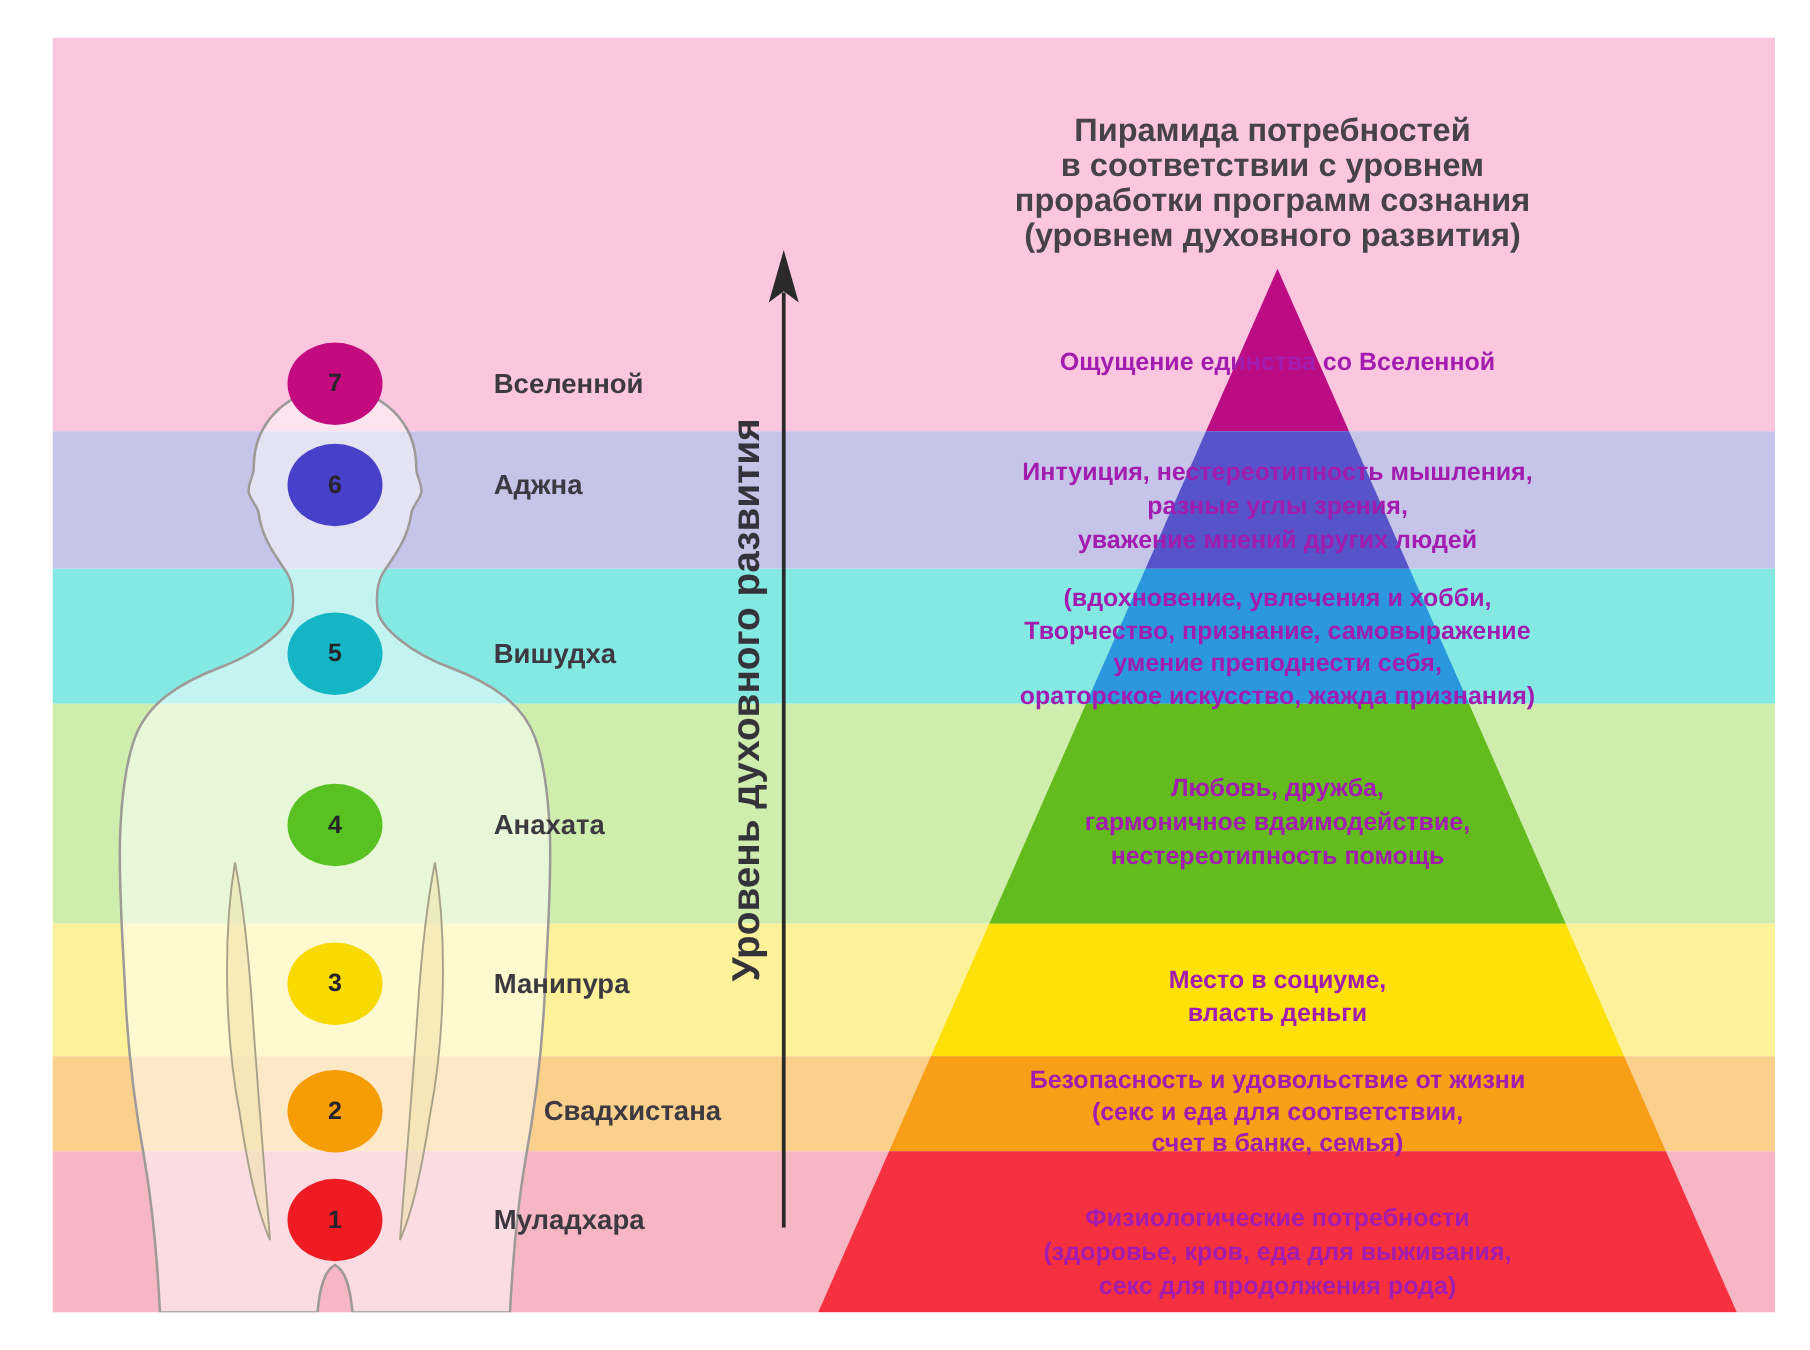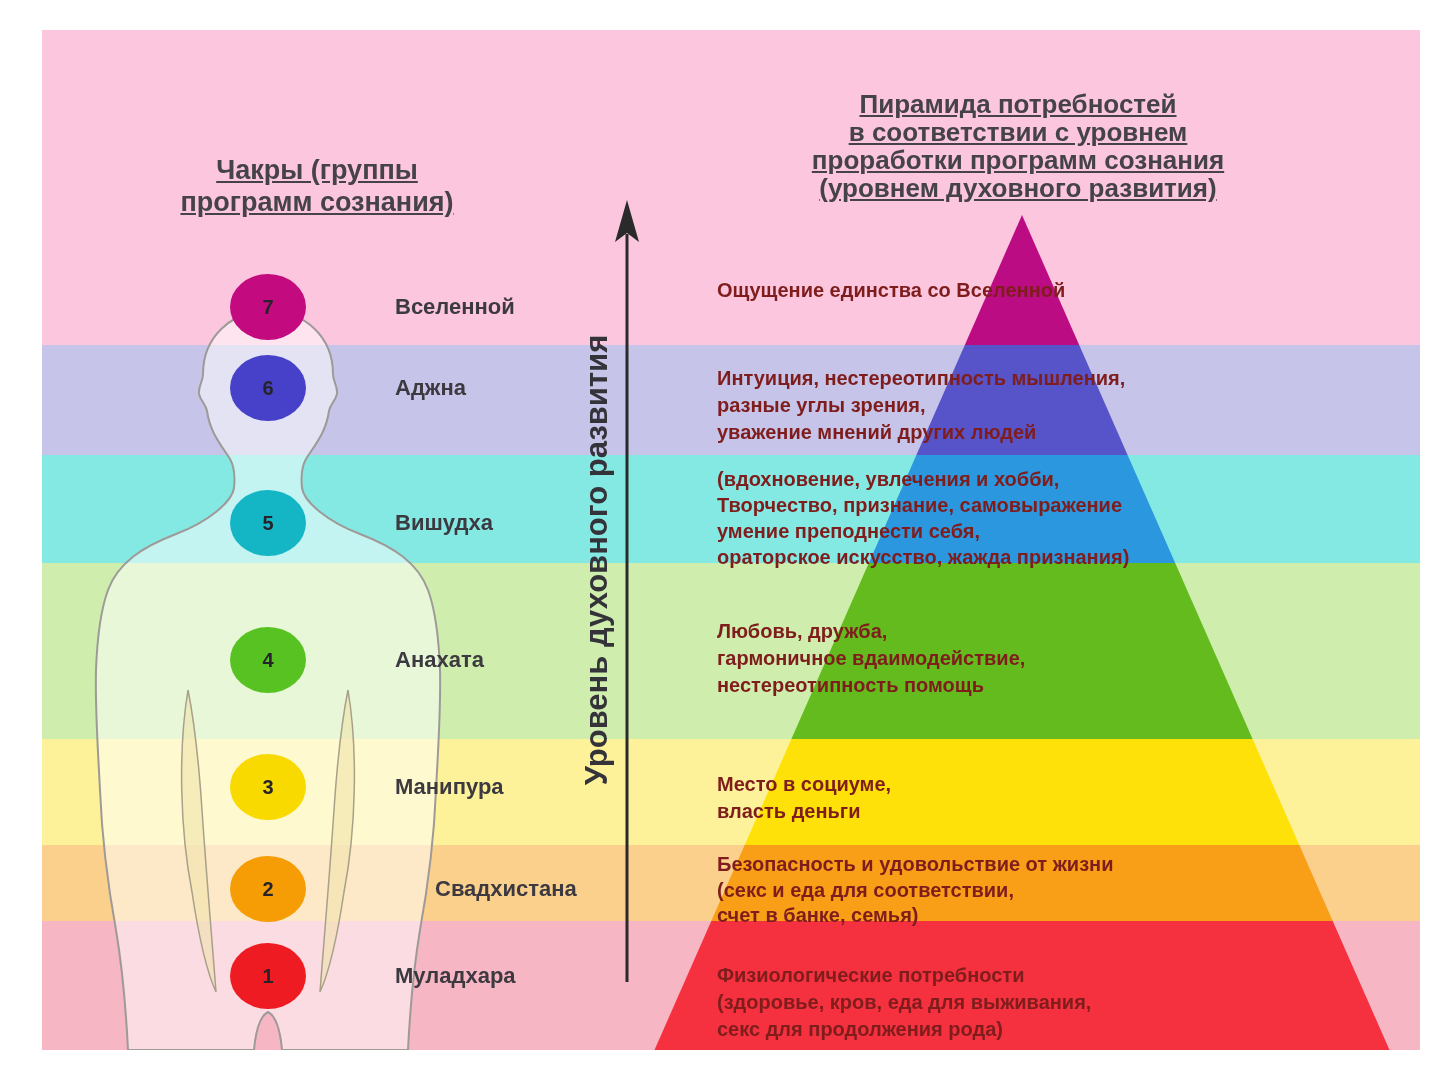--- a/index.html
+++ b/index.html
@@ -15,35 +15,35 @@
   .band{position:absolute;left:0;width:100%;}
   .band.b1{top:0;height:315px;}
   .band.b2{top:315px;height:110px;}
   .band.b3{top:425px;height:108px;}
   .band.b4{top:533px;height:176px;}
   .band.b5{top:709px;height:106px;}
   .band.b6{top:815px;height:76px;}
   .band.b7{top:891px;height:129px;}
   svg{position:absolute;left:0;top:0;}
   .title{
-    position:absolute;text-align:center;font-weight:bold;color:#45424a;text-decoration:underline;
+    position:absolute;text-align:center;font-weight:bold;color:#45424a;
   }
   .title-left{left:75px;top:124px;width:400px;font-size:27px;line-height:32px;}
   .title-right{left:676px;top:60px;width:600px;font-size:26px;line-height:28px;}
   .chakra-circle{
     position:absolute;left:188px;width:76px;height:66px;border-radius:50%;
     text-align:center;line-height:66px;font-size:20px;font-weight:bold;color:#26242a;
   }
   .chakra-label{
     position:absolute;left:353px;width:240px;height:28px;
     font-size:22px;font-weight:bold;color:#3c3a40;line-height:28px;
   }
   .level-text{
-    position:absolute;left:675px;width:610px;text-align:left;
-    font-weight:bold;color:#7f1d1d;font-size:20px;
+    position:absolute;left:675px;width:610px;text-align:center;
+    font-weight:bold;color:#a21caf;font-size:20px;
   }
   .level-text div{line-height:27px;}
   .lt3 div{line-height:26px;}
   .lt6 div{line-height:25.5px;}
   .axis-label{
     position:absolute;left:225px;top:510px;width:660px;height:40px;
     transform:rotate(-90deg);text-align:center;
     font-size:31px;font-weight:bold;color:#35333a;line-height:40px;
   }
 </style>
@@ -101,24 +101,20 @@
     <polygon points="702.7,815 1257.3,815 1290.7,891 669.3,891" fill="#f89e17"></polygon>
     <polygon points="669.3,891 1290.7,891 1347.5,1020 612.5,1020" fill="#f5303f"></polygon>
   </svg>
 
   <svg width="34" height="790" viewBox="0 0 34 790" style="left:568px;top:170px;">
     <line x1="17" y1="34" x2="17" y2="782" stroke="#2a2a2a" stroke-width="3"></line>
     <polygon points="17,0 29,42 17,33 5,42" fill="#2a2a2a"></polygon>
   </svg>
   <div class="axis-label">Уровень духовного развития</div>
 
-  <div class="title title-left">
-    <div>Чакры (группы</div>
-    <div>программ сознания)</div>
-  </div>
 
   <div class="title title-right">
     <div>Пирамида потребностей</div>
     <div>в соответствии с уровнем</div>
     <div>проработки программ сознания</div>
     <div>(уровнем духовного развития)</div>
   </div>
 
   <div class="chakra-circle" style="top: 244px; background-color: rgb(195, 10, 127);">7</div>
   <div class="chakra-label" style="top:263px;">Вселенной</div>

